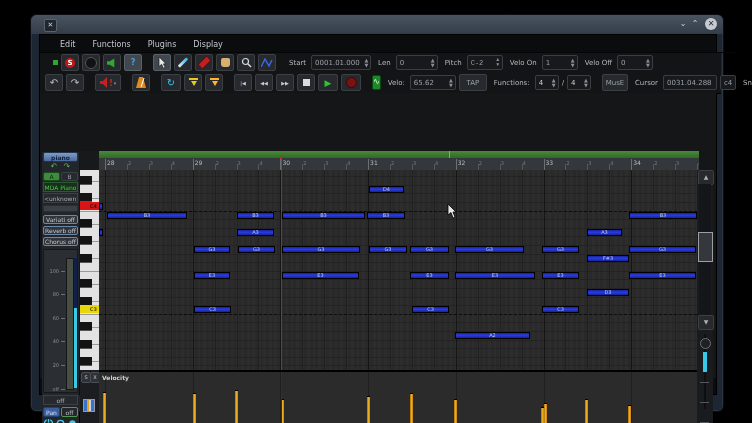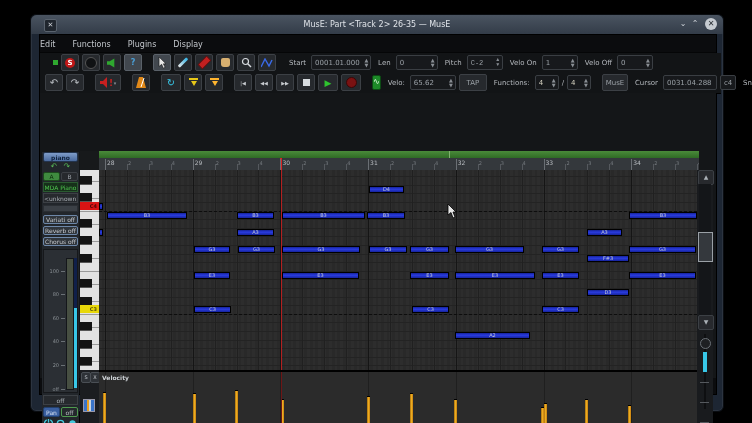--- a/index.html
+++ b/index.html
@@ -13,21 +13,21 @@
             background:linear-gradient(#4a5461,#333c48);display:flex;align-items:center;}
   #app-icon{position:absolute;left:13px;top:4px;width:11px;height:11px;background:#20262e;
             border:1px solid #5a636e;border-radius:2px;color:#c8ccd2;font-size:7px;line-height:10px;text-align:center;}
   #title-text{width:100%;text-align:center;color:#dfe3e8;font-size:8px;}
   .win-ctl{color:#cfd4da;font-size:8px;line-height:10px;width:12px;text-align:center;cursor:default;}
   #close-btn{width:12px;height:12px;border-radius:50%;background:#c6cbd1;color:#2a2f35;font-size:8px;
              line-height:12px;text-align:center;margin:0 6px 0 4px;}
   #win-controls{position:absolute;right:0;top:3px;display:flex;align-items:center;}
   #content{left:8px;top:19px;width:676px;height:359px;background:#0b0c0e;border:1px solid #000;}
   
-  #menubar{left:0;top:2px;width:100%;height:15px;display:flex;gap:17px;padding-left:0;
+  #menubar{left:0;top:2px;width:100%;height:15px;display:flex;gap:17px;padding-left:20px;
            align-items:center;color:#c2c6cb;font-size:8px;border-bottom:1px solid #050607;}
   .menu-item{cursor:default;}
   .tbrow{left:0;width:100%;display:flex;align-items:center;gap:3px;padding-left:5px;background:#121416;}
   #toolbar1{top:18px;height:19px;}
   #toolbar2{top:37px;height:21px;border-bottom:1px solid #000;}
   .tbtn{width:16px;height:15px;background:#26292d;border:1px solid #3c4045;border-radius:2px;
         display:flex;align-items:center;justify-content:center;color:#c8ccd0;font-size:7px;flex:0 0 auto;overflow:hidden;}
   .tbtn.pressed{background:#41474e;border-color:#5a6169;}
   .tsep{width:5px;flex:0 0 auto;}
   .flabel{color:#b4b8bd;font-size:7px;margin:0 2px 0 4px;flex:0 0 auto;}
@@ -131,21 +131,20 @@
   #cursor-svg{position:absolute;}
 </style>
 </head>
 <body>
 
 <div id="stage">
   <div class="abs" id="win">
 
     <div class="abs" id="titlebar">
       <div id="app-icon">✕</div>
-      <div id="title-text">MusE: Part &lt;Track 2&gt; 26-35 — MusE</div>
       <div id="win-controls">
         <div class="win-ctl">⌄</div>
         <div class="win-ctl">⌃</div>
         <div id="close-btn">✕</div>
       </div>
     </div>
 
     <div class="abs" id="content">
 
       <div class="abs" id="menubar">

